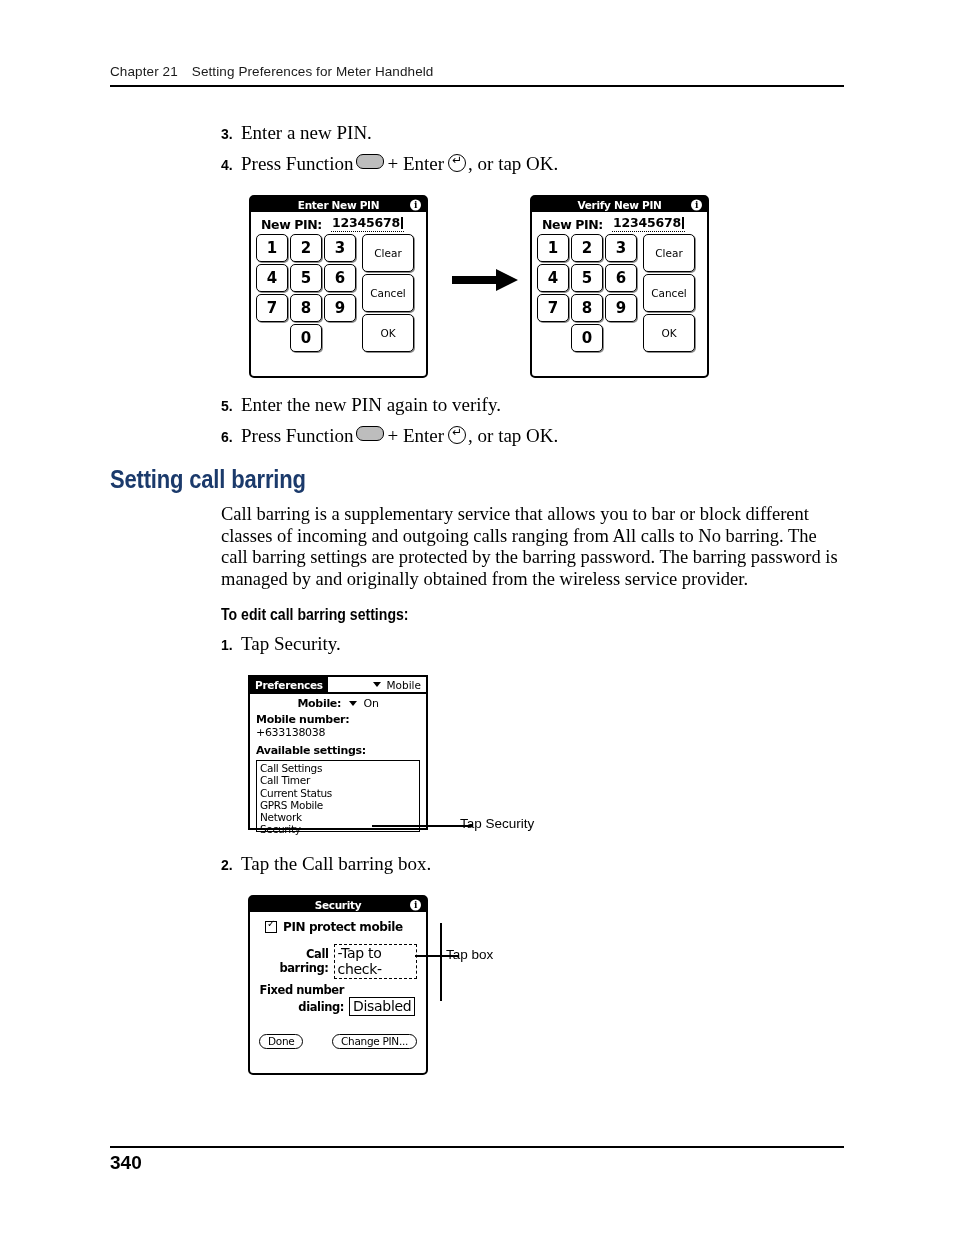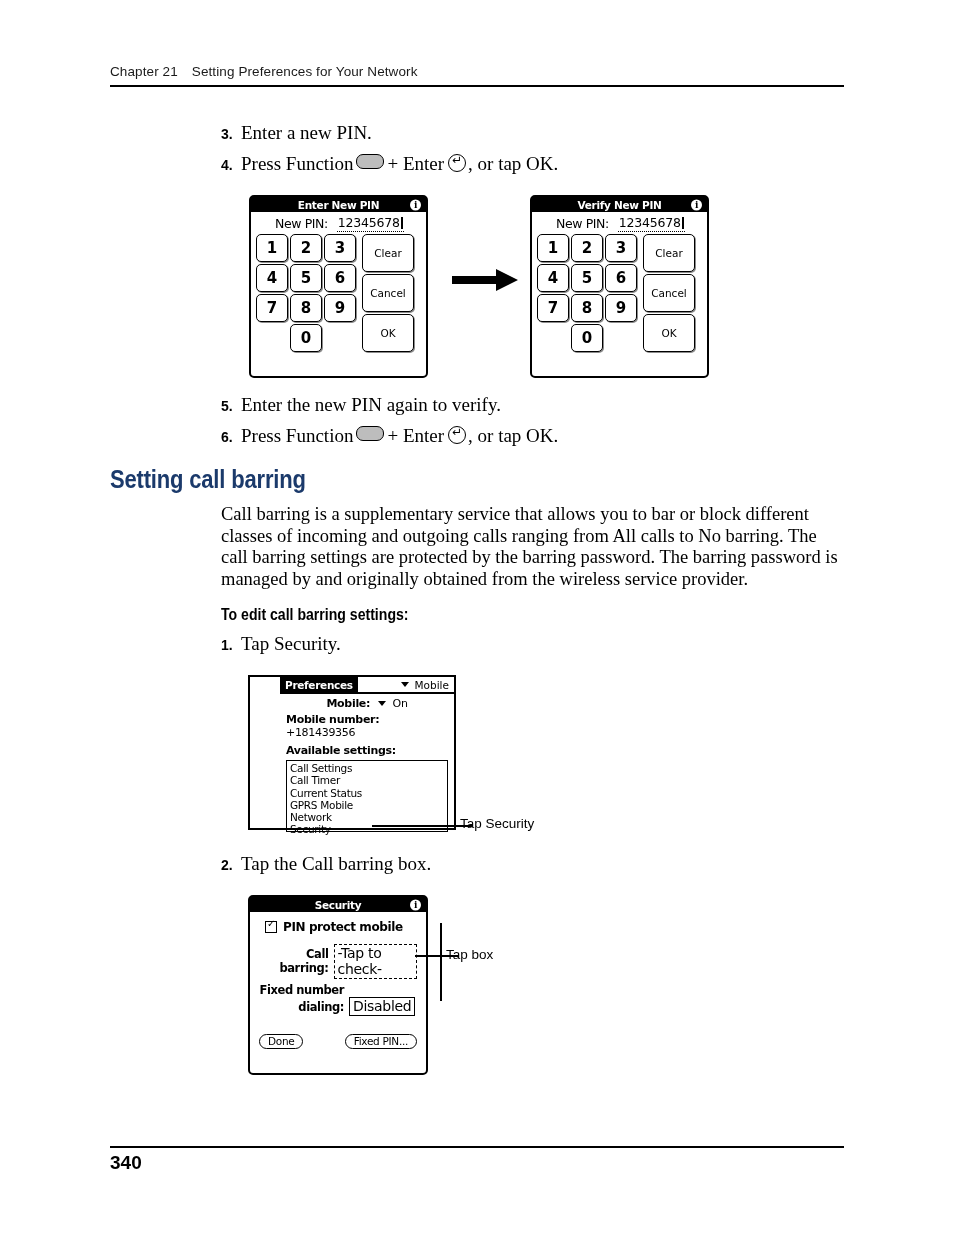--- a/index.html
+++ b/index.html
@@ -176,24 +176,24 @@
     font-size: 9px;
     font-weight: bold;
     line-height: 11px;
     text-align: center;
     font-family: "DejaVu Serif", serif;
   }
 
   
   .pin-field {
     display: flex;
-    align-items: center;
-    padding: 3px 0 1px 24px;
+    align-items: flex-end;
+    padding: 3px 0 1px 10px;
     font-size: 12.5px;
-    font-weight: normal;
+    font-weight: bold;
     letter-spacing: -0.4px;
   }
   .pin-value {
     margin-left: 9px;
     border-bottom: 1px dotted #000;
     padding: 0 1px 1px 1px;
     letter-spacing: -0.2px;
   }
   .caret {
     display: inline-block;
@@ -377,21 +377,21 @@
   }
   .hline { position: absolute; background: #000; height: 1.5px; }
   .vline { position: absolute; background: #000; width: 1.5px; }
 </style>
 </head>
 <body>
 
 <div class="page">
 
   <div class="running-head">
-    <span class="chap">Chapter 21</span><span>Setting Preferences for Your Network</span>
+    <span class="chap">Chapter 21</span><span>Setting Preferences for Meter Handheld</span>
   </div>
   <div class="rule-top"></div>
 
   <div class="step" style="left:221px; top:121px;">
     <span class="num">3.</span><span class="txt">Enter a new PIN.</span>
   </div>
 
   <div class="step" style="left:221px; top:152px;">
     <span class="num">4.</span><span class="txt">Press Function</span><span class="fnkey"></span><span class="txt">+ Enter</span><span class="enterkey"></span><span class="txt">, or tap OK.</span>
   </div>
@@ -469,36 +469,36 @@
   </div>
 
   <div class="h1" id="sec-heading" style="color: rgb(27, 58, 107);">Setting call barring</div>
   <div class="bodytext">Call barring is a supplementary service that allows you to bar or block different classes of incoming and outgoing calls ranging from All calls to No barring. The call barring settings are protected by the barring password. The barring password is managed by and originally obtained from the wireless service provider.</div>
   <div class="h2">To edit call barring settings:</div>
 
   <div class="step" style="left:221px; top:632px;">
     <span class="num">1.</span><span class="txt">Tap Security.</span>
   </div>
 
-  <div class="device" style="left:248px; top:675px; width:208px; height:155px;padding-left:30px;">
+  <div class="device" style="left:248px; top:675px; width:180px; height:155px;">
     <div class="pref-top">
       <div class="pref-tab">Preferences</div>
       <div class="pref-top-right">
         <span class="tri"></span>
         <span>Mobile</span>
       </div>
     </div>
     <div class="pref-row center">
       <b>Mobile:</b>
       <span class="tri" style="display:inline-block; margin:0 3px 1px 5px;"></span>
       <span>On</span>
     </div>
     <div class="pref-row">
       <b>Mobile number:</b>
-      <span>+181439356</span>
+      <span>+633138038</span>
     </div>
     <div class="pref-row" style="padding-top:5px;">
       <b>Available settings:</b>
     </div>
     <div class="listbox">
       <div class="li">Call Settings</div>
       <div class="li">Call Timer</div>
       <div class="li">Current Status</div>
       <div class="li">GPRS Mobile</div>
       <div class="li">Network</div>
@@ -529,21 +529,21 @@
       </div>
       <div class="sec-line" style="margin-bottom:0;">
         <span class="sec-label" style="width:85px;">Fixed number</span>
       </div>
       <div class="sec-line">
         <span class="sec-label" style="width:85px;">dialing:</span>
         <span class="boxval solid">Disabled</span>
       </div>
       <div class="sec-buttons">
         <span class="pillbtn">Done</span>
-        <span class="pillbtn">Fixed PIN...</span>
+        <span class="pillbtn">Change PIN...</span>
       </div>
     </div>
   </div>
 
   <div class="vline" style="left:440px; top:923px; height:78px;"></div>
   <div class="hline" style="left:415px; top:955px; width:44px;"></div>
   <div class="callout-label" style="left:446px; top:947px;">Tap box</div>
 
   <div class="rule-bottom"></div>
   <div class="folio">340</div>

